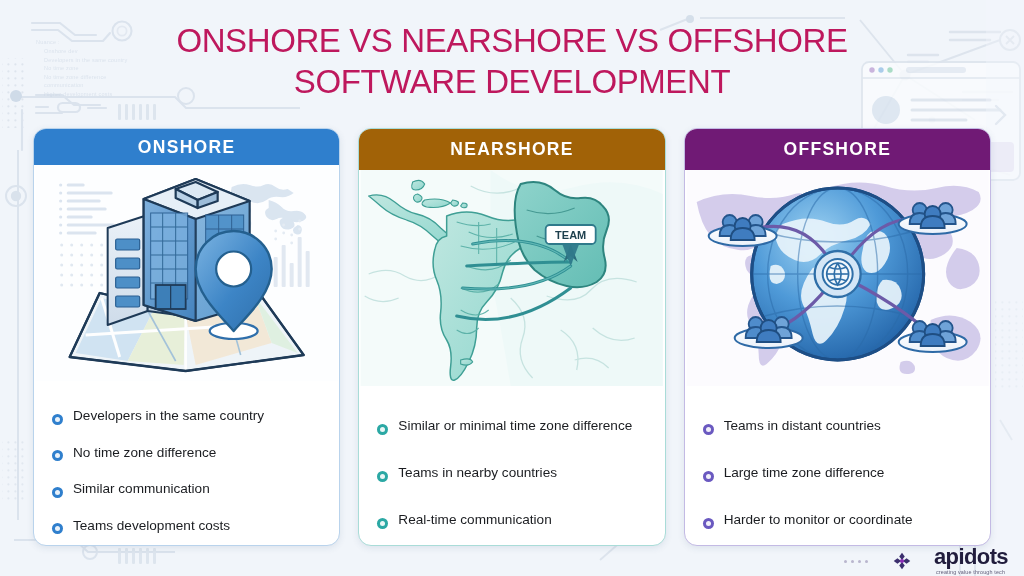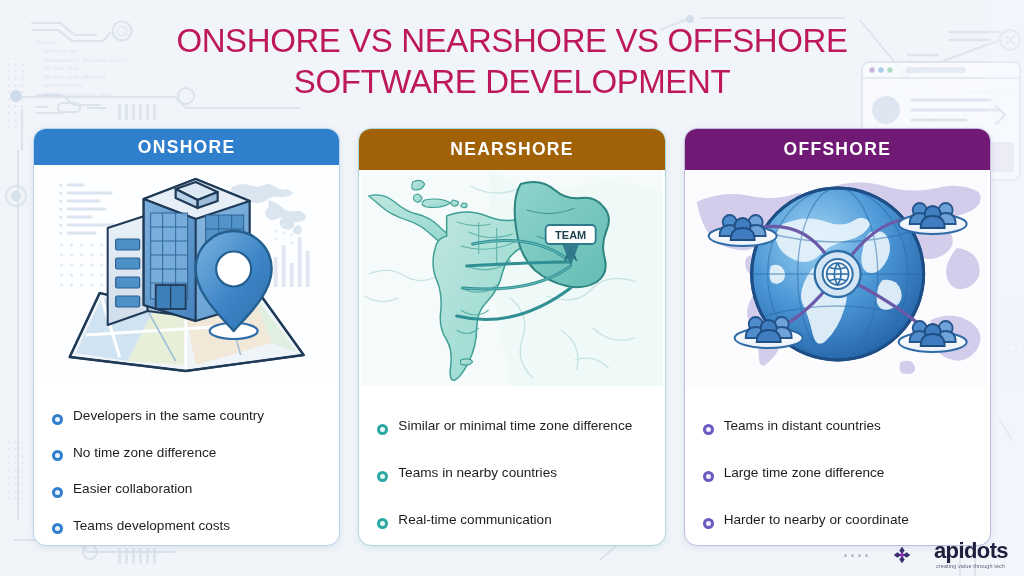--- a/index.html
+++ b/index.html
@@ -125,21 +125,21 @@
   .bullet .btxt {
     font-size: 13.6px;
     line-height: 16.5px;
     color: #1b1d21;
     font-weight: 400;
   }
 
   
   #logo {
     position: absolute;
-    right: 16px; bottom: 6px;
+    right: 16px; bottom: 0;
     z-index: 4;
     display: flex;
     align-items: center;
     gap: 21px;
   }
   #logo .lg-dots { width: 22px; height: 22px; }
   #logo .lg-text { display:flex; flex-direction: column; align-items:flex-start; }
   #logo .lg-name {
     font-size: 22px;
     font-weight: 800;
@@ -463,21 +463,21 @@
         <li class="bullet">
           <span class="dot"></span>
           <span class="btxt">Developers in the same country</span>
         </li>
         <li class="bullet">
           <span class="dot"></span>
           <span class="btxt">No time zone difference</span>
         </li>
         <li class="bullet">
           <span class="dot"></span>
-          <span class="btxt">Easier collaboration</span>
+          <span class="btxt">Similar communication</span>
         </li>
         <li class="bullet">
           <span class="dot"></span>
           <span class="btxt">Teams development costs</span>
         </li>
       </ul>
     </div>
   </section>
 
   <section class="card c-nearshore">
@@ -691,21 +691,21 @@
         <li class="bullet">
           <span class="dot"></span>
           <span class="btxt">Teams in distant countries</span>
         </li>
         <li class="bullet">
           <span class="dot"></span>
           <span class="btxt">Large time zone difference</span>
         </li>
         <li class="bullet">
           <span class="dot"></span>
-          <span class="btxt">Harder to nearby or coordinate</span>
+          <span class="btxt">Harder to monitor or coordinate</span>
         </li>
       </ul>
     </div>
   </section>
 </div>
 
 <div id="logo">
   <span class="lead-dots">
     <i></i>
       <i></i>

